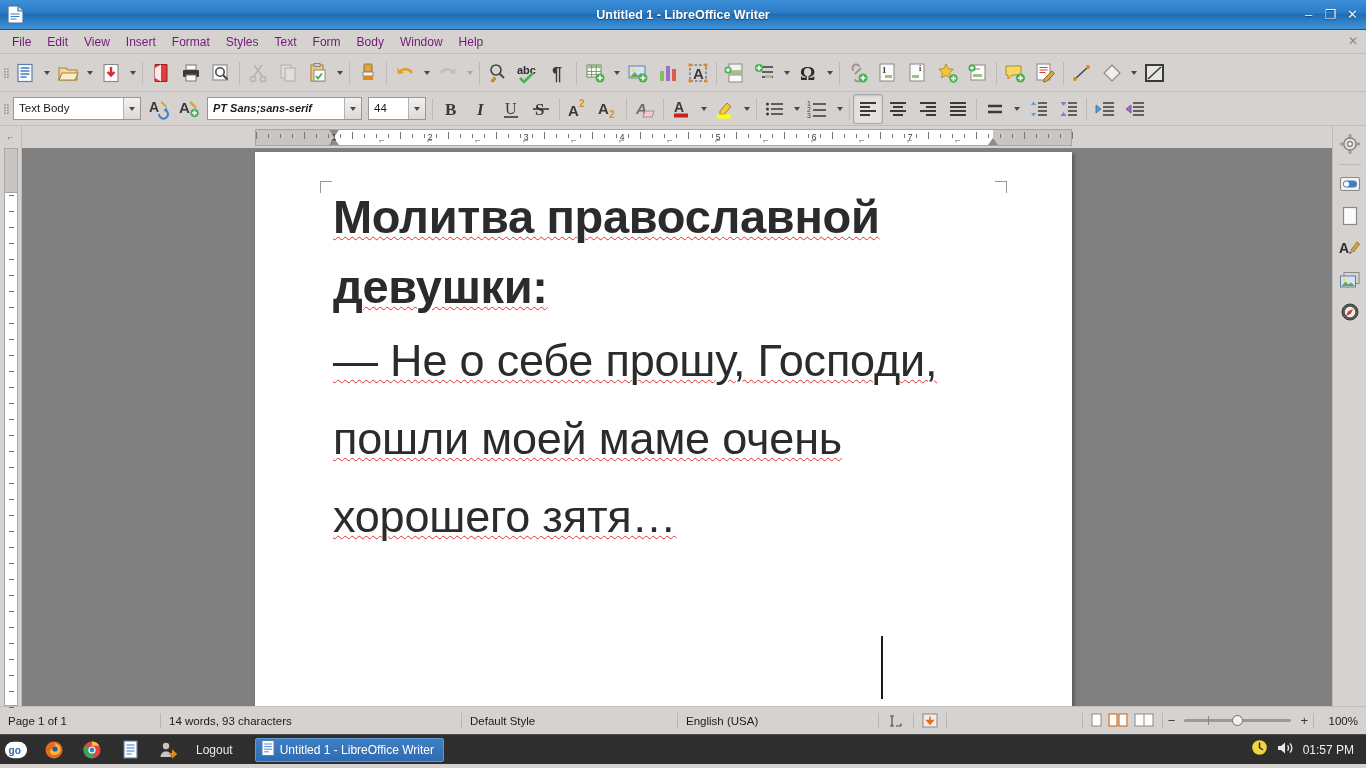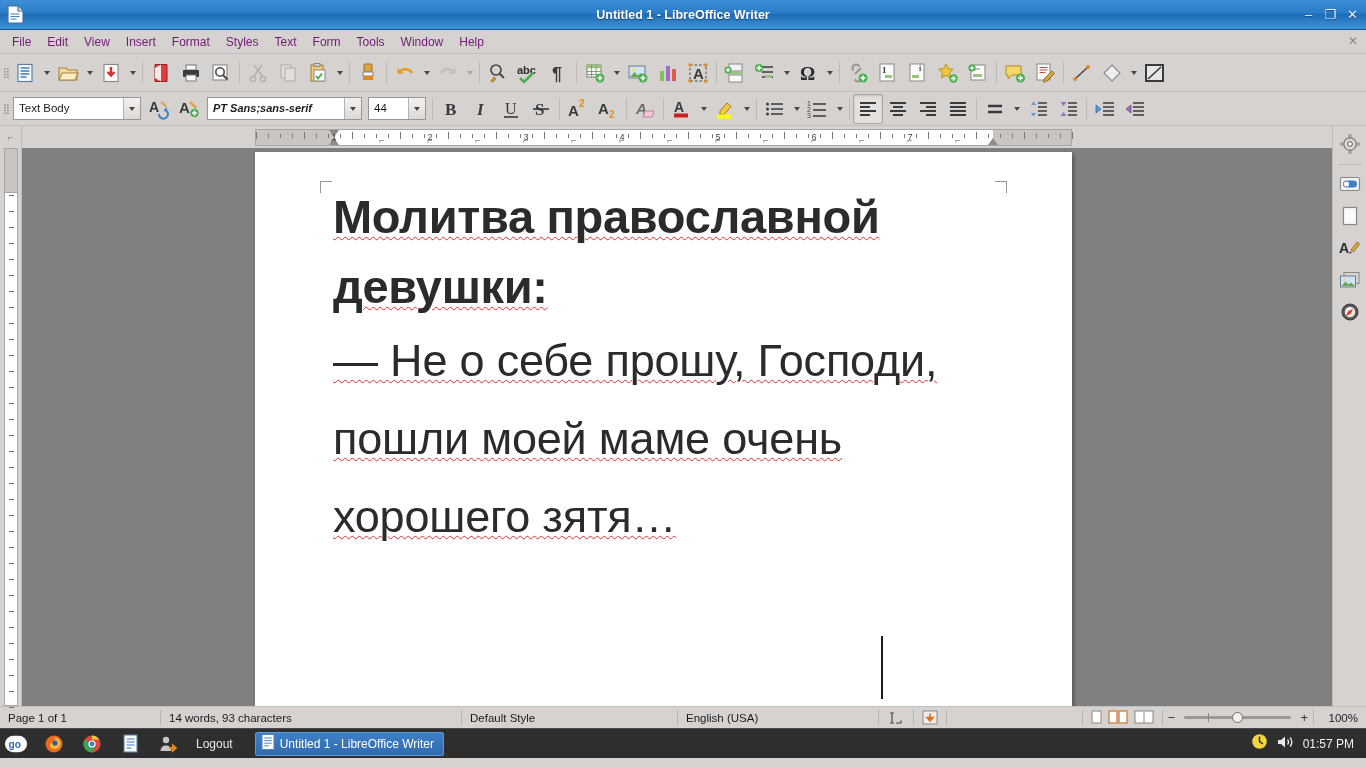--- a/index.html
+++ b/index.html
@@ -263,21 +263,21 @@
   }
   #sidebar .sb-btn {
     width: 28px; height: 28px; margin-bottom: 4px;
     display: flex; align-items: center; justify-content: center;
     border: 1px solid transparent; border-radius: 2px; cursor: pointer;
   }
   #sidebar .sb-sep { width: 22px; height: 1px; background: #bdb9b7; margin: 2px 0 5px; }
 
   
   #statusbar {
-    height: 22px; background: #d6d2d0;
+    height: 28px; background: #d6d2d0;
     border-top: 1px solid #c2bebc;
     display: flex; align-items: center;
     font-size: 11.5px; color: #1b1b1b;
   }
   #statusbar .sb-cell {
     padding: 0 8px; height: 22px; display: flex; align-items: center;
     white-space: nowrap;
   }
   #statusbar .vsep { width: 1px; height: 15px; background: #b8b4b2; }
   #statusbar .flex { flex: 1 1 auto; }
@@ -348,21 +348,21 @@
 
 <div id="menubar">
   <div class="mi">File</div>
   <div class="mi">Edit</div>
   <div class="mi">View</div>
   <div class="mi">Insert</div>
   <div class="mi">Format</div>
   <div class="mi">Styles</div>
   <div class="mi">Text</div>
   <div class="mi">Form</div>
-  <div class="mi">Tools</div>
+  <div class="mi">Body</div>
   <div class="mi">Window</div>
   <div class="mi">Help</div>
   <div id="menu-close">✕</div>
 </div>
 
 <div class="toolbar" id="toolbar-standard">
   <div class="grip"></div>
 
   <div class="tbtn">
     <svg width="22" height="22" viewBox="0 0 22 22">

